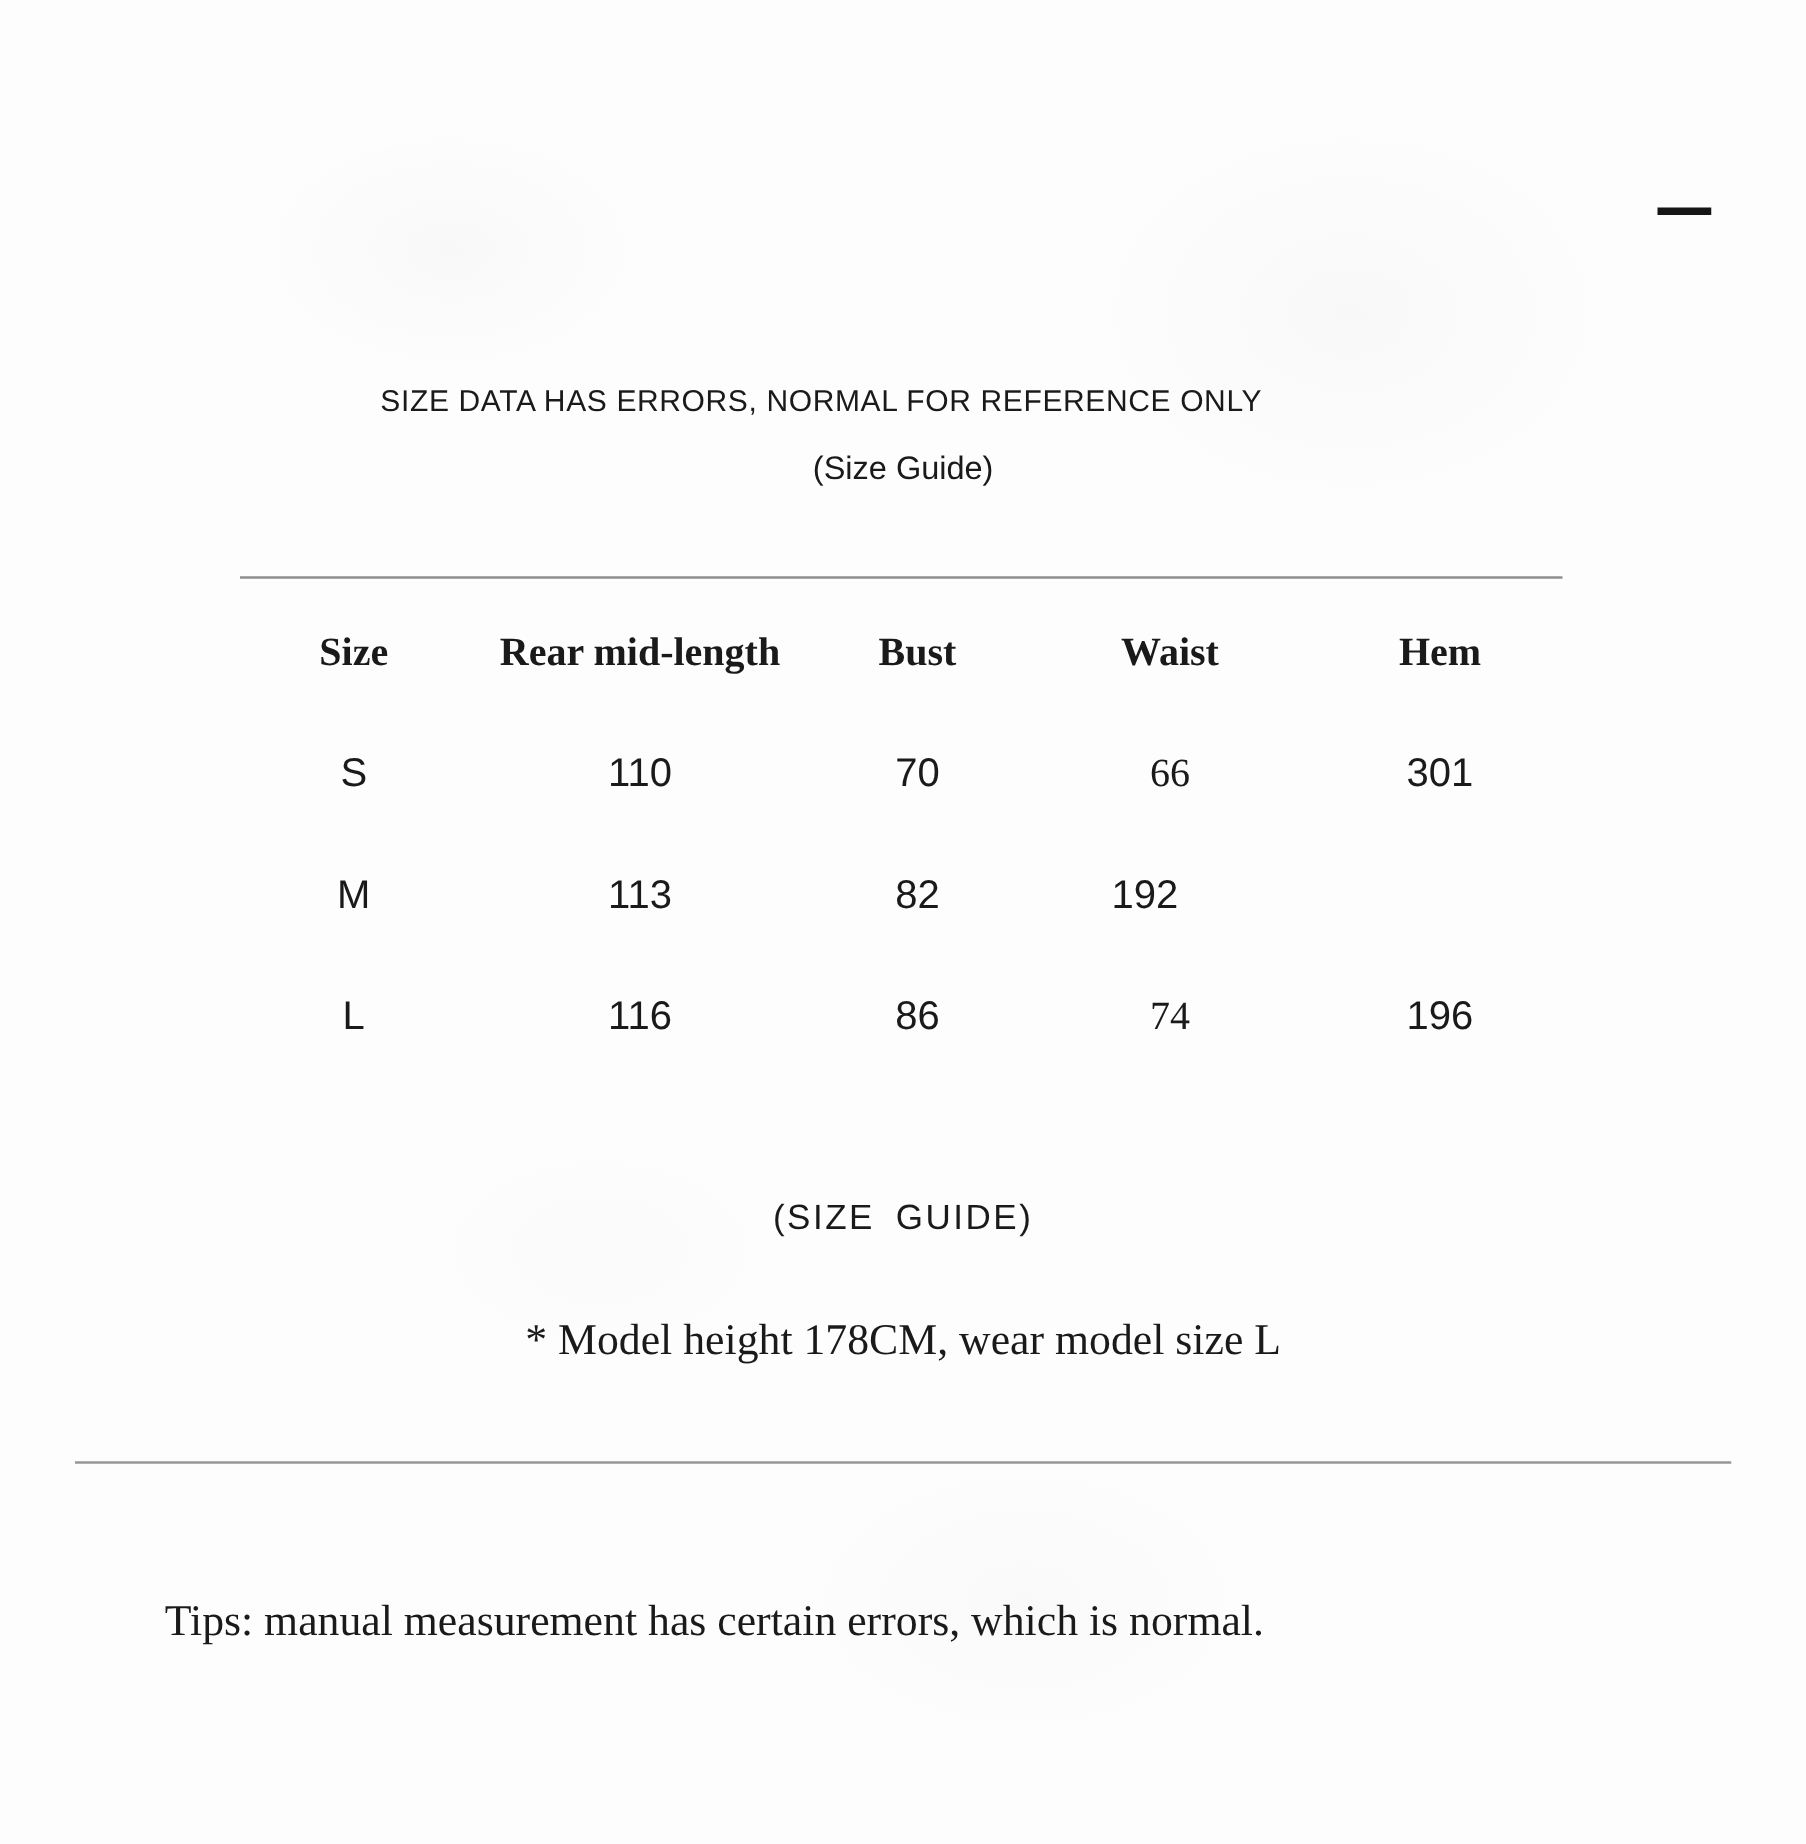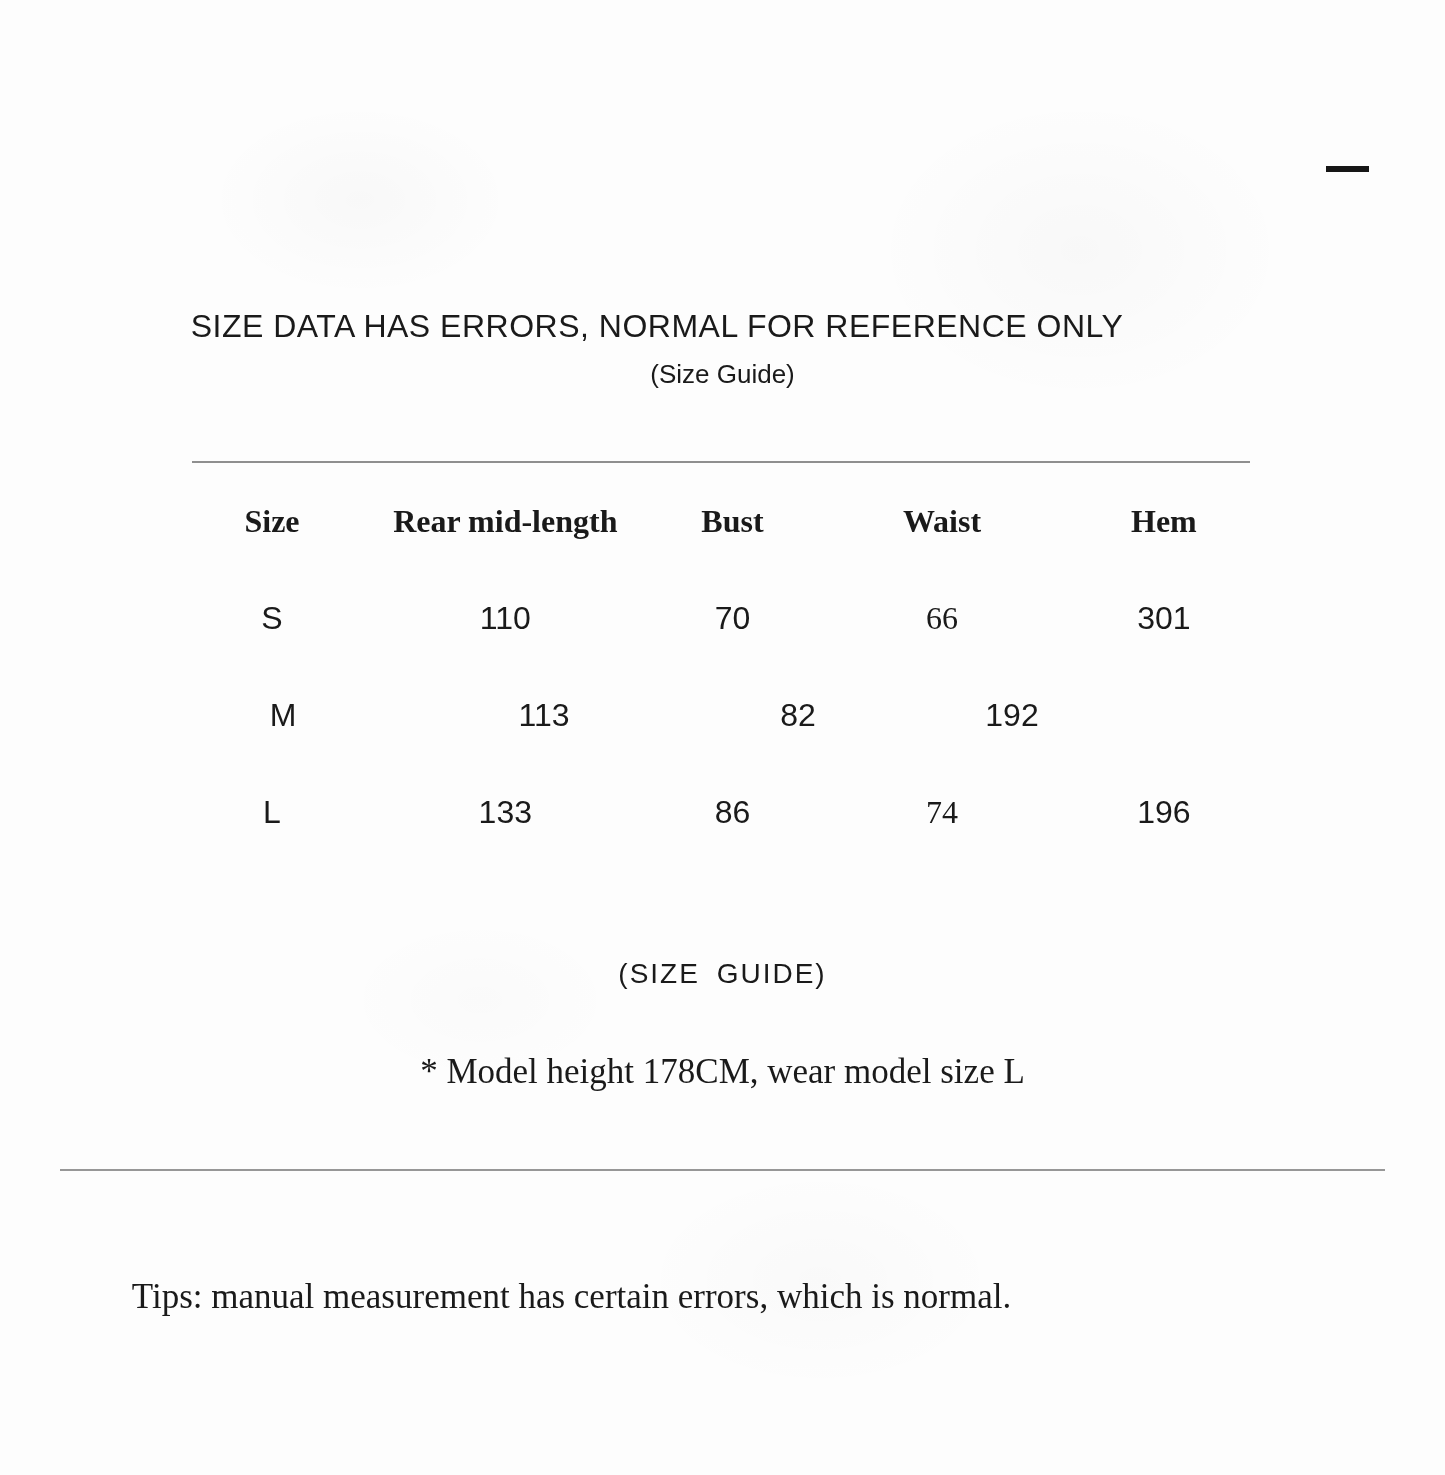--- a/index.html
+++ b/index.html
@@ -33,21 +33,21 @@
     width: 43px;
     height: 6px;
     background: #161616;
   }
   .title {
     position: absolute;
     top: 308px;
     left: 0;
     width: 1314px;
     text-align: center;
-    font-size: 32px;
+    font-size: 24px;
     letter-spacing: 0.5px;
     font-weight: 400;
   }
   .subtitle {
     position: absolute;
     top: 359px;
     left: 0;
     width: 1445px;
     text-align: center;
     font-size: 26px;
@@ -56,21 +56,20 @@
   .size-table {
     position: absolute;
     left: 192px;
     top: 461px;
     width: 1058px;
     border-top: 2px solid #8f8f8f;
   }
   .thead, .trow {
     display: flex;
     align-items: flex-end;
-    gap: 32px;
   }
   .thead {
     margin-top: 40px;
     font-family: "Liberation Serif", serif;
     font-weight: 600;
     font-size: 32px;
   }
   .trow {
     margin-top: 60px;
     font-family: "Liberation Sans", sans-serif;
@@ -147,21 +146,21 @@
 
   <div class="trow">
     <div class="cell c0">M</div>
     <div class="cell c1">113</div>
     <div class="cell c2">82</div>
     <div class="cell c4">192</div>
   </div>
 
   <div class="trow">
     <div class="cell c0">L</div>
-    <div class="cell c1">133</div>
+    <div class="cell c1">116</div>
     <div class="cell c2">86</div>
     <div class="cell c3">74</div>
     <div class="cell c4">196</div>
   </div>
 </div>
 
 <div class="size-guide-caption">(SIZE GUIDE)</div>
 
 <div class="model-note">* Model height 178CM, wear model size L</div>
 

